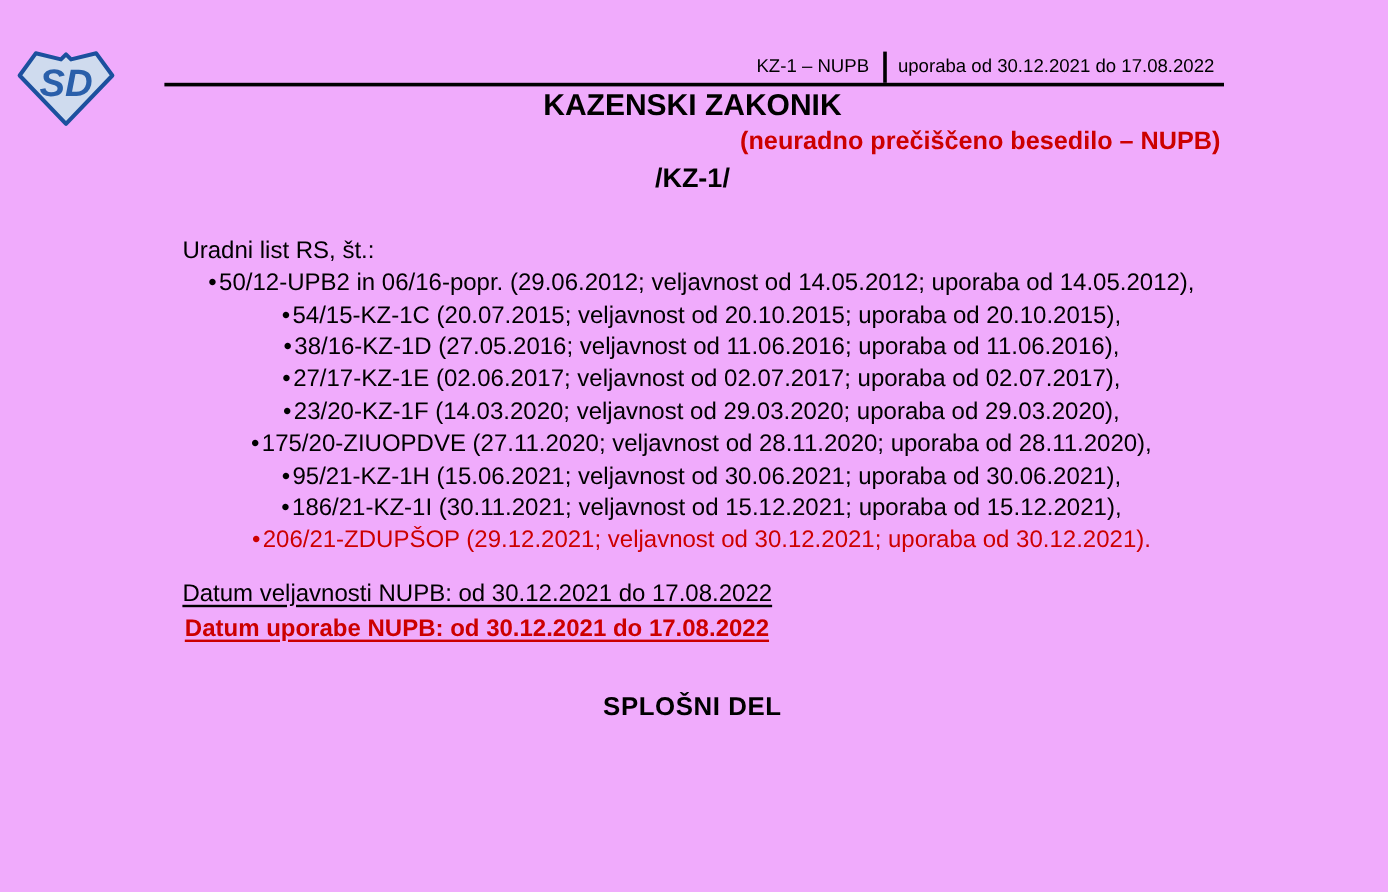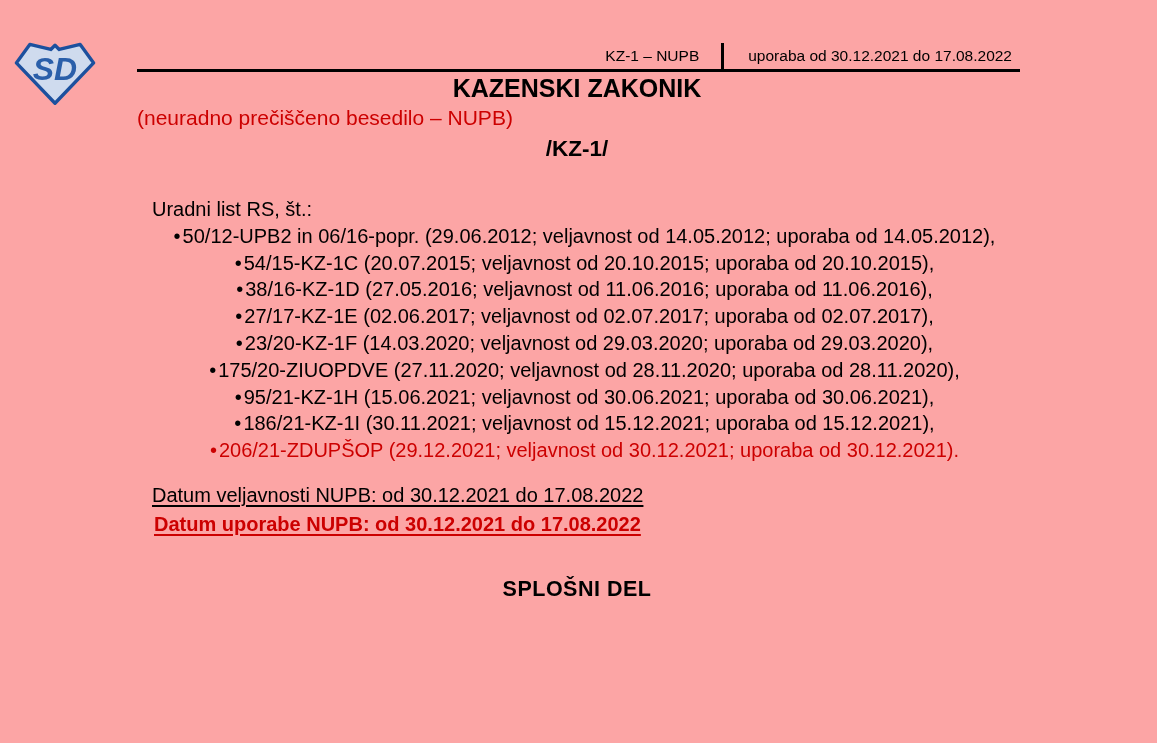--- a/index.html
+++ b/index.html
@@ -1,31 +1,31 @@
 <!DOCTYPE html>
 <html><head>
 <meta charset="utf-8">
 <style>
   html,body{margin:0;padding:0;background:#fff;}
   .page{
-    position:relative;width:1157px;height:743px;background:#fca5a5;overflow:hidden;
+    position:relative;width:1157px;height:743px;background:#f0abfc;overflow:hidden;
     font-family:"Liberation Sans",sans-serif;color:#000;
   }
   .logo{position:absolute;left:13px;top:39px;width:84px;height:68px;}
   .header-row{
     position:absolute;top:43px;right:145px;height:26px;
     display:flex;align-items:stretch;font-size:15.5px;
   }
-  .header-row .doc-code{align-self:center;padding-right:22px;}
-  .header-row .usage-range{align-self:center;padding-left:24px;}
+  .header-row .doc-code{align-self:center;padding-right:12px;}
+  .header-row .usage-range{align-self:center;padding-left:9px;}
   .vsep{width:3px;background:#000;}
   .rule{position:absolute;left:137px;top:69px;width:883px;height:3px;background:#000;}
   .content{position:absolute;left:137px;top:0;width:880px;}
   .title{margin:74px 0 0;text-align:center;font-size:25px;line-height:1.16;font-weight:bold;}
-  .subtitle{margin:2px 0 0;text-align:left;font-size:21px;line-height:1.2;font-weight:normal;color:#cc0000;}
+  .subtitle{margin:2px 0 0;text-align:right;font-size:21px;line-height:1.2;font-weight:bold;color:#cc0000;}
   .code{margin:6px 0 0;text-align:center;font-size:22.5px;line-height:1.15;font-weight:bold;}
   .intro{margin:34px 0 0;font-size:20px;line-height:1.34;text-indent:15px;}
   .amendment{font-size:20px;line-height:1.34;text-indent:15px;text-align:center;}
   .amendment::before{content:"\2022";margin-right:2px;}
   .amendment.red{color:#cc0000;}
   .validity{
     margin:18px 0 0;font-size:20px;line-height:1.34;text-indent:15px;
     text-decoration:underline;text-decoration-thickness:2px;text-underline-offset:3px;
   }
   .usage{

